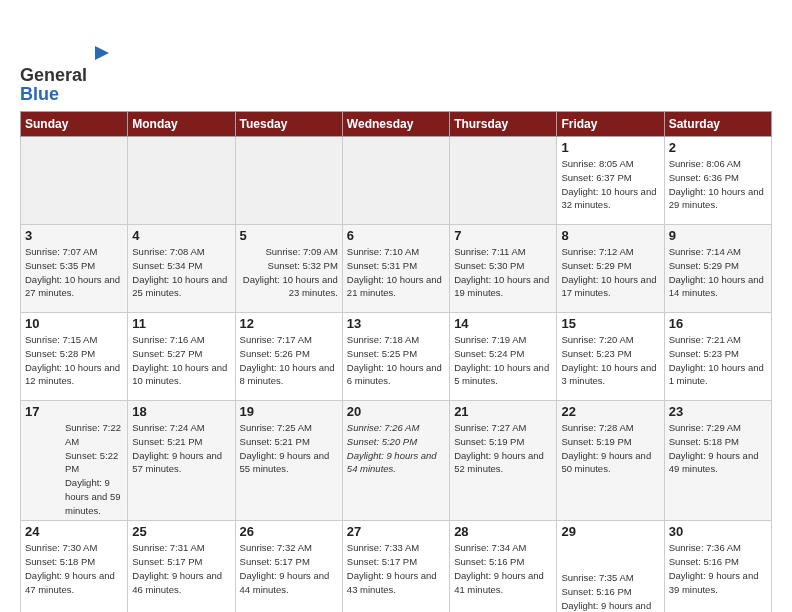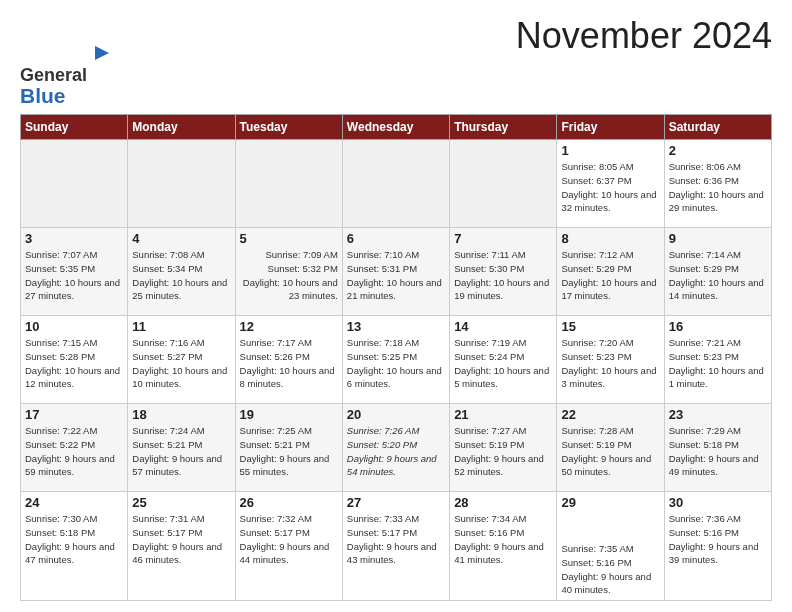--- a/index.html
+++ b/index.html
@@ -93,24 +93,23 @@
 <body>
 
 <div class="header-area">
   <div class="logo">
     <div class="logo-row">
       <span style="font-size:18px;font-weight:bold;color:#333;margin-top:45px;">General</span>
       <svg width="22" height="22" viewBox="0 0 22 22" style="margin-left:2px;">
         <polygon points="4,4 18,11 4,18" fill="#2a6ab5"></polygon>
       </svg>
     </div>
-    <span style="font-size:21px;font-weight:bold;color:#2a6ab5;margin-top:-2px;">Blue</span>
+    <span style="font-size:18px;font-weight:bold;color:#2a6ab5;margin-top:-2px;">Blue</span>
   </div>
   <div class="title-area">
-    <div class="month-title">November 2024</div>
   </div>
 </div>
 
 <table class="calendar-table">
   <thead>
     <tr>
     <th>Sunday</th>
         <th>Monday</th>
         <th>Tuesday</th>
         <th>Wednesday</th>
@@ -223,21 +222,21 @@
         <td>
           <span class="day-number">16</span>
           <div class="day-info" style="white-space: pre-line;">Sunrise: 7:21 AM
 Sunset: 5:23 PM
 Daylight: 10 hours and 1 minute.</div>
         </td>
       </tr>
       <tr class="row-even">
         <td>
           <span class="day-number">17</span>
-          <div class="day-info" style="white-space: pre-line;">Sunrise: 7:22 AM
+          <div class="day-info" style="white-space: pre-line; margin-left: 40px;">Sunrise: 7:22 AM
 Sunset: 5:22 PM
 Daylight: 9 hours and 59 minutes.</div>
         </td>
         <td>
           <span class="day-number">18</span>
           <div class="day-info" style="white-space: pre-line;">Sunrise: 7:24 AM
 Sunset: 5:21 PM
 Daylight: 9 hours and 57 minutes.</div>
         </td>
         <td>

